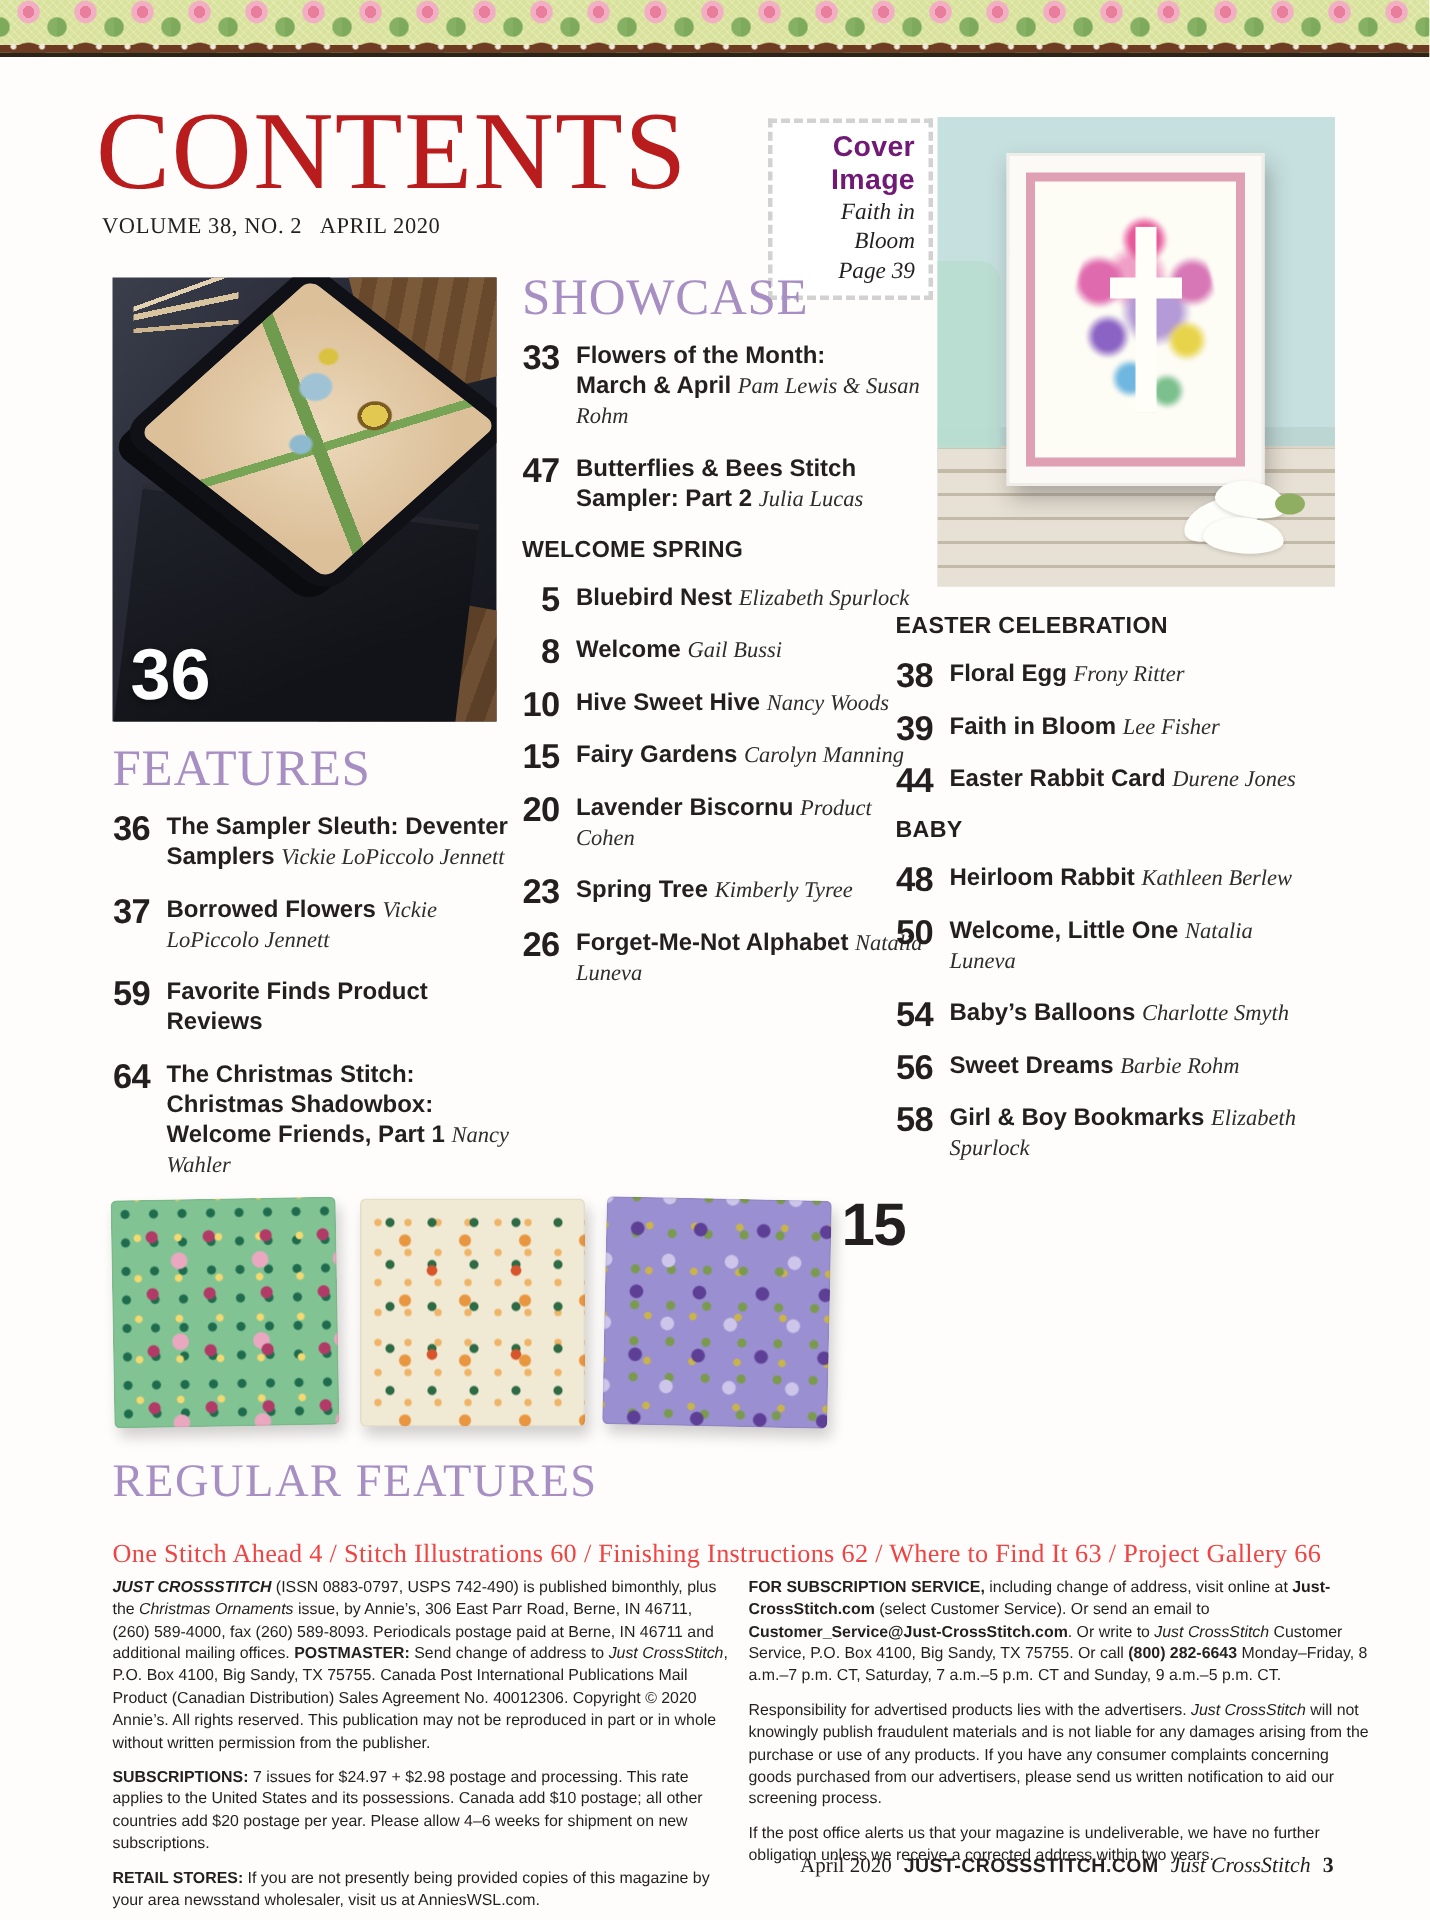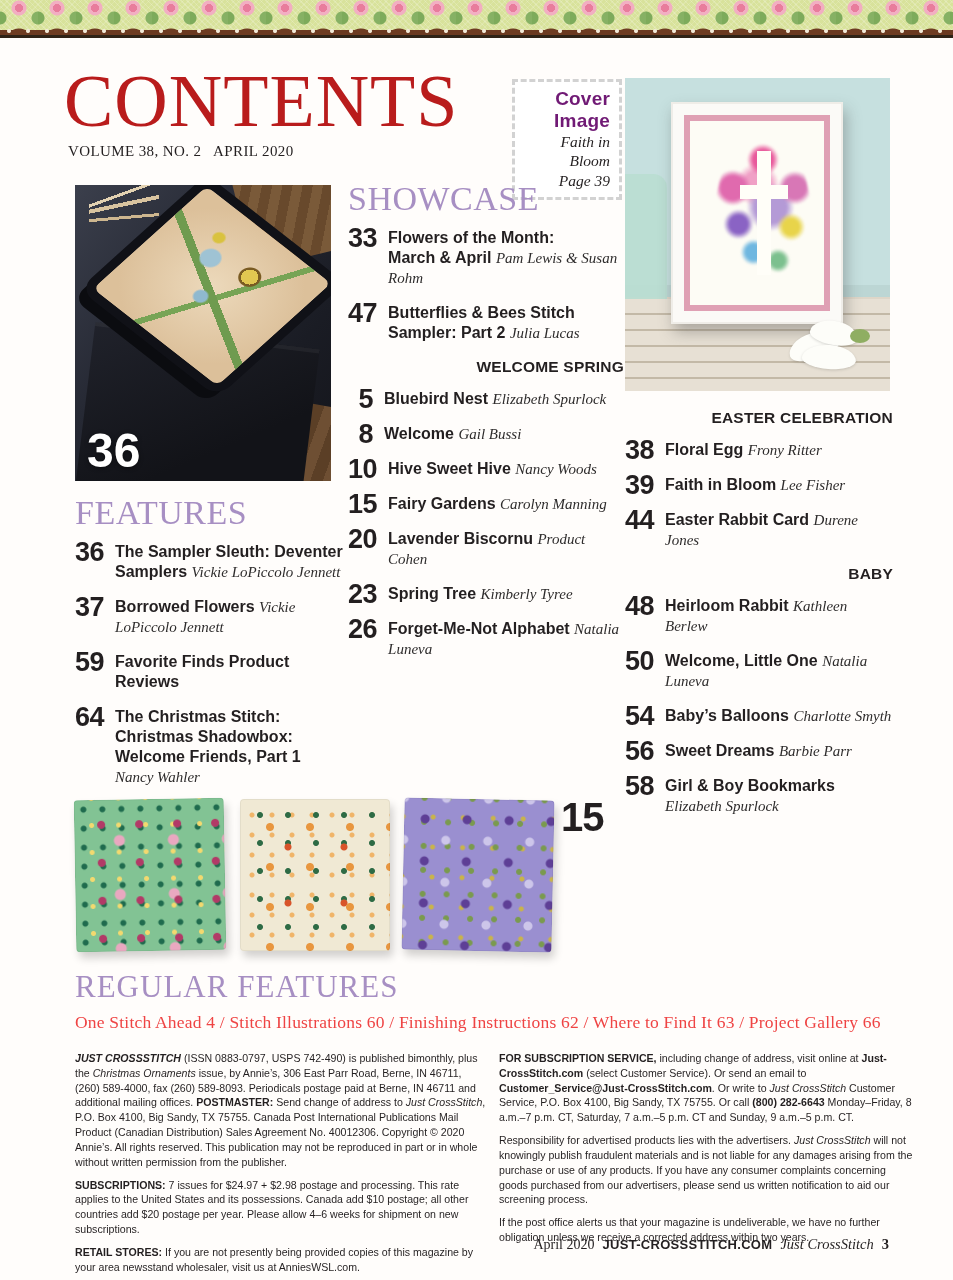--- a/index.html
+++ b/index.html
@@ -155,34 +155,33 @@
 
   
   .serif-head{
     font-family:"Liberation Serif", serif;
     color:#a78fc3; font-size:34px; line-height:1.05; font-weight:400;
     letter-spacing:.5px; margin-bottom:11px;
   }
   .toc-subhead{
     font-size:15.5px; font-weight:bold; letter-spacing:.2px;
     margin:9px 0 13px;
-    text-align:right;
   }
 
   
   .toc-col{ position:absolute; }
   .col-mid{ left:348px; top:181px; width:276px; }
   .col-left{ left:75px; top:495px; width:268px; }
-  .col-right{ left:625px; top:409px; width:268px; }
+  .col-right{ left:597px; top:409px; width:268px; }
 
   .toc-list{ list-style:none; }
   .toc-entry{ display:flex; margin-bottom:15px; }
   .entry-page{
     flex:0 0 36px; text-align:right; padding-right:11px;
-    font-size:27px; font-weight:bold; line-height:20px; letter-spacing:-.5px;
+    font-size:23px; font-weight:bold; line-height:20px; letter-spacing:-.5px;
   }
   .entry-text{ flex:1; }
   .entry-title{
     font-size:16px; font-weight:bold; line-height:20px; white-space:pre-line;
   }
   .entry-author{
     font-family:"Liberation Serif", serif; font-style:italic;
     font-size:15px; line-height:20px; color:#2e2c2c;
   }
 
@@ -225,21 +224,21 @@
     background-size:42px 42px, 42px 42px, 24px 24px, 30px 30px;
     background-position:0 0, 21px 21px, 8px 12px, 14px 4px;
   }
   .samplers .strip-number{
     position:absolute; left:486px; top:-2px;
     font-size:40px; font-weight:bold; line-height:1; letter-spacing:-1px;
   }
 
   
   .regular{ position:absolute; left:75px; top:971px; width:818px; }
-  .regular .serif-head{ font-size:31px; margin-bottom:8px; letter-spacing:1px; }
+  .regular .serif-head{ font-size:31px; margin-bottom:21px; letter-spacing:1px; }
   .regular-line{
     font-family:"Liberation Serif", serif; font-size:17.5px; color:#ef4444; letter-spacing:.2px;
   }
 
   
   .fine-print{
     position:absolute; left:75px; top:1051px; width:838px;
     display:flex; gap:10px;
   }
   .fp-col{ font-size:10.6px; line-height:1.4; color:#231f20; }
@@ -476,21 +475,21 @@
         <span class="entry-text">
           <span class="entry-title">Baby’s Balloons</span>
           <span class="entry-author">Charlotte Smyth</span>
         </span>
       </li>
 
       <li class="toc-entry">
         <span class="entry-page">56</span>
         <span class="entry-text">
           <span class="entry-title">Sweet Dreams</span>
-          <span class="entry-author">Barbie Parr</span>
+          <span class="entry-author">Barbie Rohm</span>
         </span>
       </li>
 
       <li class="toc-entry">
         <span class="entry-page">58</span>
         <span class="entry-text">
           <span class="entry-title">Girl &amp; Boy Bookmarks</span>
           <span class="entry-author">Elizabeth Spurlock</span>
         </span>
       </li>

